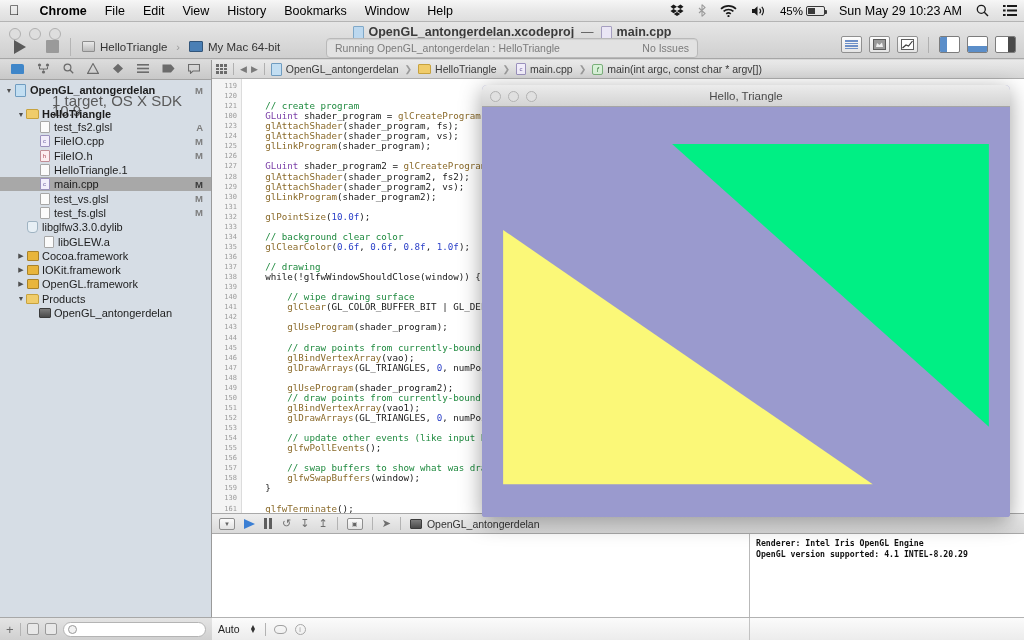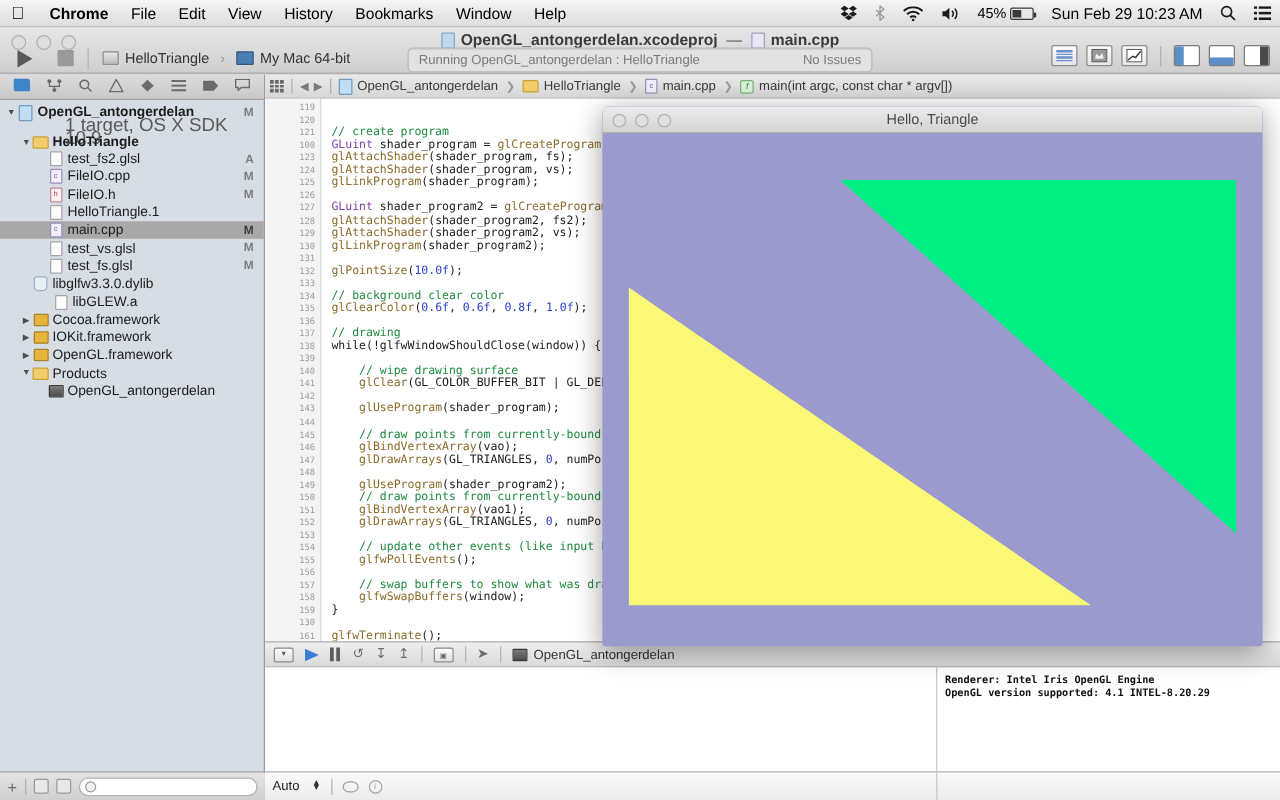--- a/index.html
+++ b/index.html
@@ -139,21 +139,21 @@
   .jb-grid { width: 11px; height: 10px; display:grid; grid-template-columns:repeat(3,1fr); grid-template-rows:repeat(3,1fr); gap:1px;}
   .jb-grid i { background:#6b6b6b; display:block;}
   .jb-sep { width: 1px; height: 12px; background: #b0b0b0; margin: 0 2px; }
   .jb-arrow { color: #7a7a7a; font-size: 9px; }
   .jb-crumb { display: flex; align-items: center; gap: 4px; white-space: nowrap; }
   .jb-chev { color: #9a9a9a; font-size: 9px; margin: 0 2px; }
   .ic-fn { width:11px; height:11px; background:#d9f2d9; border:1px solid #7bb07b; border-radius:2px;
      font-size:7px; color:#3f7f3f; display:flex; align-items:center; justify-content:center; font-style:italic;}
 
   .code-wrap { position: absolute; top: 19px; left: 0; width: 812px; height: 434px; background: #fff; overflow: hidden; }
-  .gutter { position: absolute; left: 0; top: 0; width: 45px; height: 100%;
+  .gutter { position: absolute; left: 0; top: 0; width: 30px; height: 100%;
      background: #f4f4f4; border-right: 1px solid #dcdcdc; }
   .code { position: absolute; left: 31px; top: 0; right: 0; height: 100%;
      font-family: "DejaVu Sans Mono", monospace; font-size: 9.2px; line-height: 10.06px; white-space: pre; }
   .ln { position: absolute; right: 4px; font-family: "DejaVu Sans Mono", monospace;
      font-size: 7px; color: #9b9b9b; line-height: 10.06px; }
   .cl { position: absolute; left: 0; height: 10.06px; }
   .c-com { color: #1f8a3f; }
   .c-typ { color: #7b3fa8; }
   .c-fn  { color: #8a6a2a; }
   .c-num { color: #2a3fc8; }
@@ -260,21 +260,21 @@
           <path d="M8.6 3.6 A3.6 3.6 0 0 1 8.6 8.4" stroke="#1a1a1a" stroke-width="1.2" fill="none"></path>
           <path d="M10.8 1.8 A6.2 6.2 0 0 1 10.8 10.2" stroke="#1a1a1a" stroke-width="1.2" fill="none"></path>
         </svg>
     </div>
     <div class="ri">
       <span class="battpct">45%</span>
       <span class="battery">
           <i></i>
         </span>
     </div>
-    <div class="ri time">Sun Feb 29  10:23 AM</div>
+    <div class="ri time">Sun May 29  10:23 AM</div>
     <div class="ri">
       <svg width="13" height="13" viewBox="0 0 13 13">
           <circle cx="5.3" cy="5.3" r="4" stroke="#1a1a1a" stroke-width="1.3" fill="none"></circle>
           <line x1="8.3" y1="8.3" x2="12" y2="12" stroke="#1a1a1a" stroke-width="1.4"></line>
         </svg>
     </div>
     <div class="ri">
       <svg width="14" height="11" viewBox="0 0 14 11">
           <g fill="#1a1a1a">
             <rect x="0" y="0" width="2.6" height="2"></rect>

